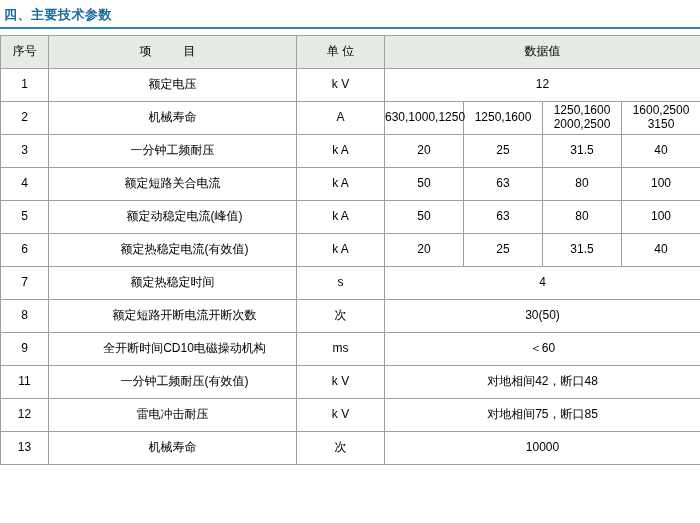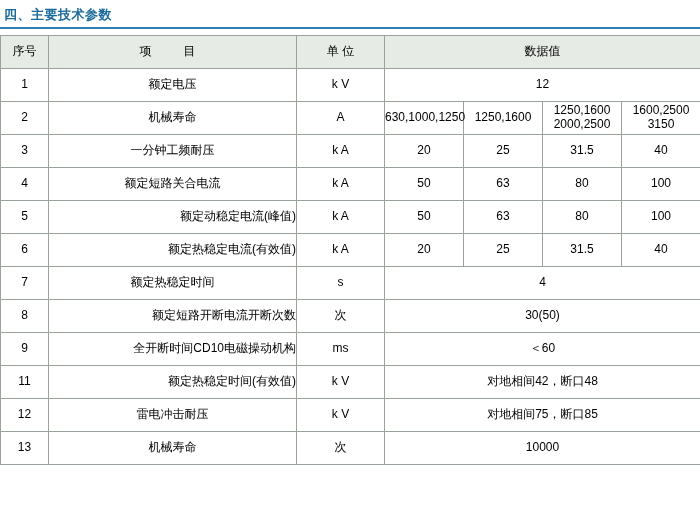--- a/index.html
+++ b/index.html
@@ -61,21 +61,20 @@
   .col-unit { width: 88px; }
   .col-v { width: 79px; }
   td.item {
     text-align: left;
     padding-left: 34px;
     font-size: 13px;
     margin-top: 7px;
   }
   td.item.wide {
     padding-left: 24px;
-    text-align: right;
   }
   .hdr-item-spaced {
     letter-spacing: 10px;
     padding-left: 10px;
   }
   .two-line {
     font-size: 11px;
     line-height: 1.25;
   }
   .small-val {
@@ -176,21 +175,21 @@
           <td colspan="4">30(50)</td>
         </tr>
         <tr>
           <td class="no-col">9</td>
           <td class="item wide">全开断时间CD10电磁操动机构</td>
           <td>ms</td>
           <td colspan="4">＜60</td>
         </tr>
         <tr>
           <td class="no-col">11</td>
-          <td class="item wide">额定热稳定时间(有效值)</td>
+          <td class="item wide">一分钟工频耐压(有效值)</td>
           <td>k V</td>
           <td colspan="4">对地相间42，断口48</td>
         </tr>
         <tr>
           <td class="no-col">12</td>
           <td class="item">雷电冲击耐压</td>
           <td>k V</td>
           <td colspan="4">对地相间75，断口85</td>
         </tr>
         <tr>

